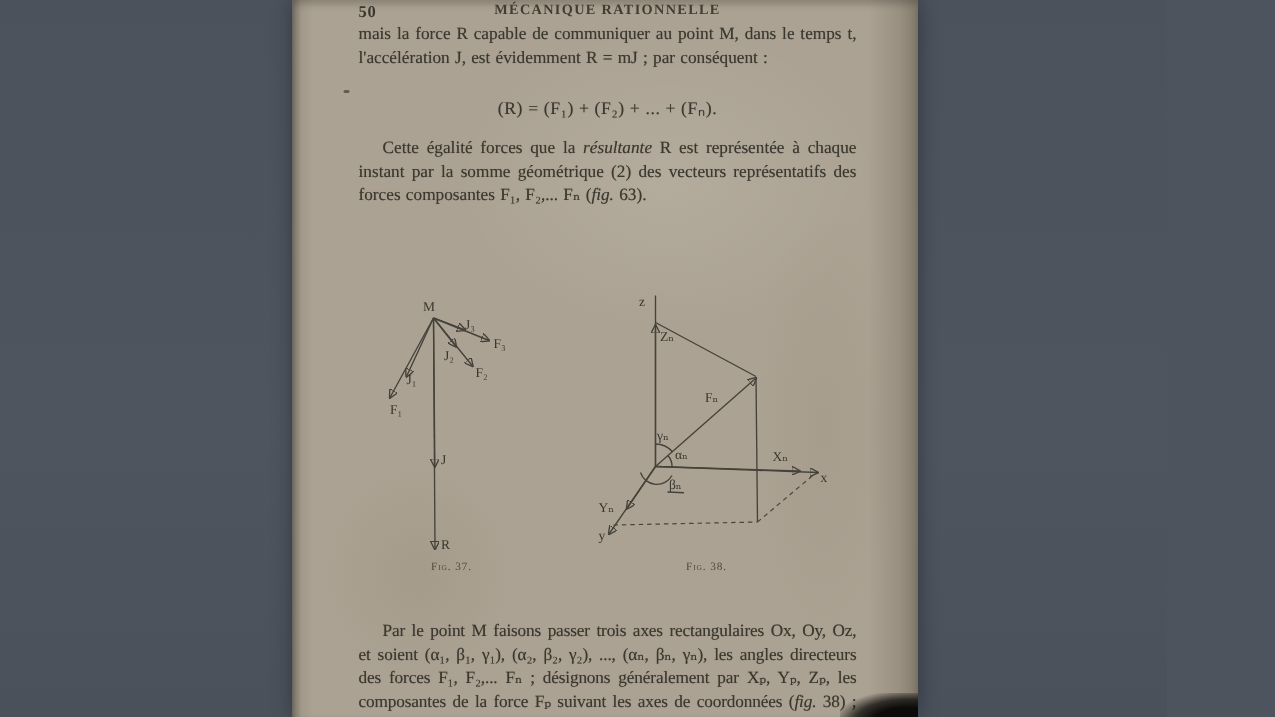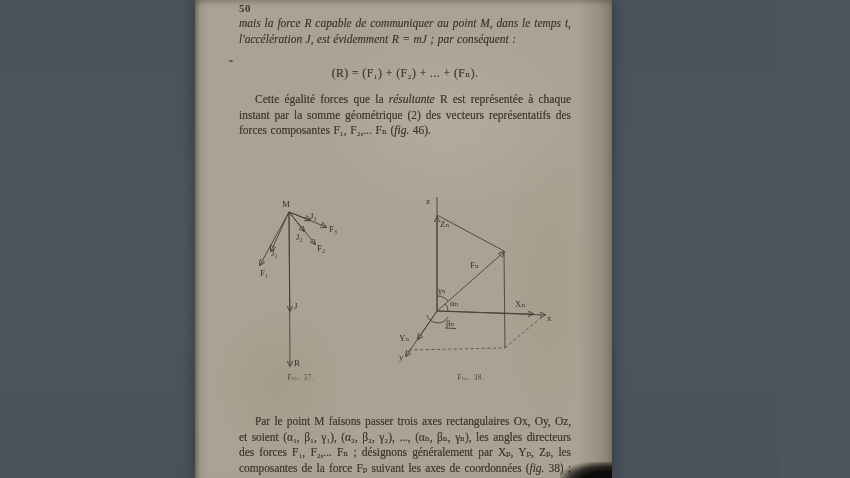--- a/index.html
+++ b/index.html
@@ -24,22 +24,22 @@
   .header{top:2px;height:14px;}
   .pagenum{position:absolute;left:0;top:0;font-size:11px;font-weight:bold;letter-spacing:0.5px;color:#3a372e;}
   .runhead{display:block;text-align:center;font-size:9.5px;font-weight:bold;letter-spacing:0.9px;color:#403d33;}
   .para{
     font-size:11.5px;line-height:15.5px;text-align:justify;
     color:#3b382f;word-spacing:0.6px;
     text-shadow:0 0 0.5px rgba(59,56,47,0.55);
   }
   .indent{text-indent:16px;margin:0;}
   .noindent{text-indent:0;margin:0;}
-  .p1{top:16px;font-style:italic;}
-  .formulawrap{top:63px;text-align:center;}
+  .p1{top:16px;}
+  .formulawrap{top:63px;text-align:center;font-family:Liberation Serif, serif;}
   .formula{font-size:11.8px;letter-spacing:0.4px;color:#3b382f;text-shadow:0 0 0.5px rgba(59,56,47,0.5);}
   .block2{top:92px;}
   .block3{top:414px;letter-spacing:-0.1px;}
   .textcol{position:absolute;}
   em{}
   .figures{position:absolute;left:0;top:188px;width:417px;height:202px;}
   .figures text{fill:#39362d;font-family:"Liberation Serif","DejaVu Serif",serif;font-size:9px;}
   .figures .figcap{font-size:7.5px;letter-spacing:0.6px;fill:#4f4b40;font-variant:small-caps;}
   .figures line, .figures path{stroke:#45423a;stroke-width:0.9;fill:none;}
   .figures .dashed{stroke-dasharray:3,2.6;stroke-width:0.8;stroke:#4a463d;}
@@ -50,34 +50,35 @@
   }
 </style>
 </head>
 <body>
 
 <div class="viewport">
   <div class="page">
 
     <div class="textcol header">
       <span class="pagenum">50</span>
+      <span class="runhead">MÉCANIQUE RATIONNELLE</span>
     </div>
 
     <div class="textcol p1">
       <p class="para noindent">mais la force R capable de communiquer au point M, dans le temps t, l'accélération J, est évidemment R = mJ ; par conséquent :</p>
     </div>
 
     <div class="speck"></div>
 
     <div class="textcol formulawrap">
       <span class="formula">(R) = (F₁) + (F₂) + ... + (Fₙ).</span>
     </div>
 
     <div class="textcol block2">
-      <p class="para indent"><span>Cette égalité forces que la </span><em>résultante</em><span> R est représentée à chaque instant par la somme géométrique (2) des vecteurs représentatifs des forces composantes F₁, F₂,... Fₙ (</span><em>fig.</em><span> 46).</span></p>
+      <p class="para indent"><span>Cette égalité forces que la </span><em>résultante</em><span> R est représentée à chaque instant par la somme géométrique (2) des vecteurs représentatifs des forces composantes F₁, F₂,... Fₙ (</span><em>fig.</em><span> 63).</span></p>
     </div>
 
     <svg class="figures" viewBox="196 188 417 202">
       <defs>
         <marker id="arr" markerUnits="userSpaceOnUse" markerWidth="6" markerHeight="6" refX="5.2" refY="3" orient="auto">
           <path d="M0,0 L6,3 L0,6 z" fill="#45423a" stroke="none"></path>
         </marker>
       </defs>
 
       <g>

